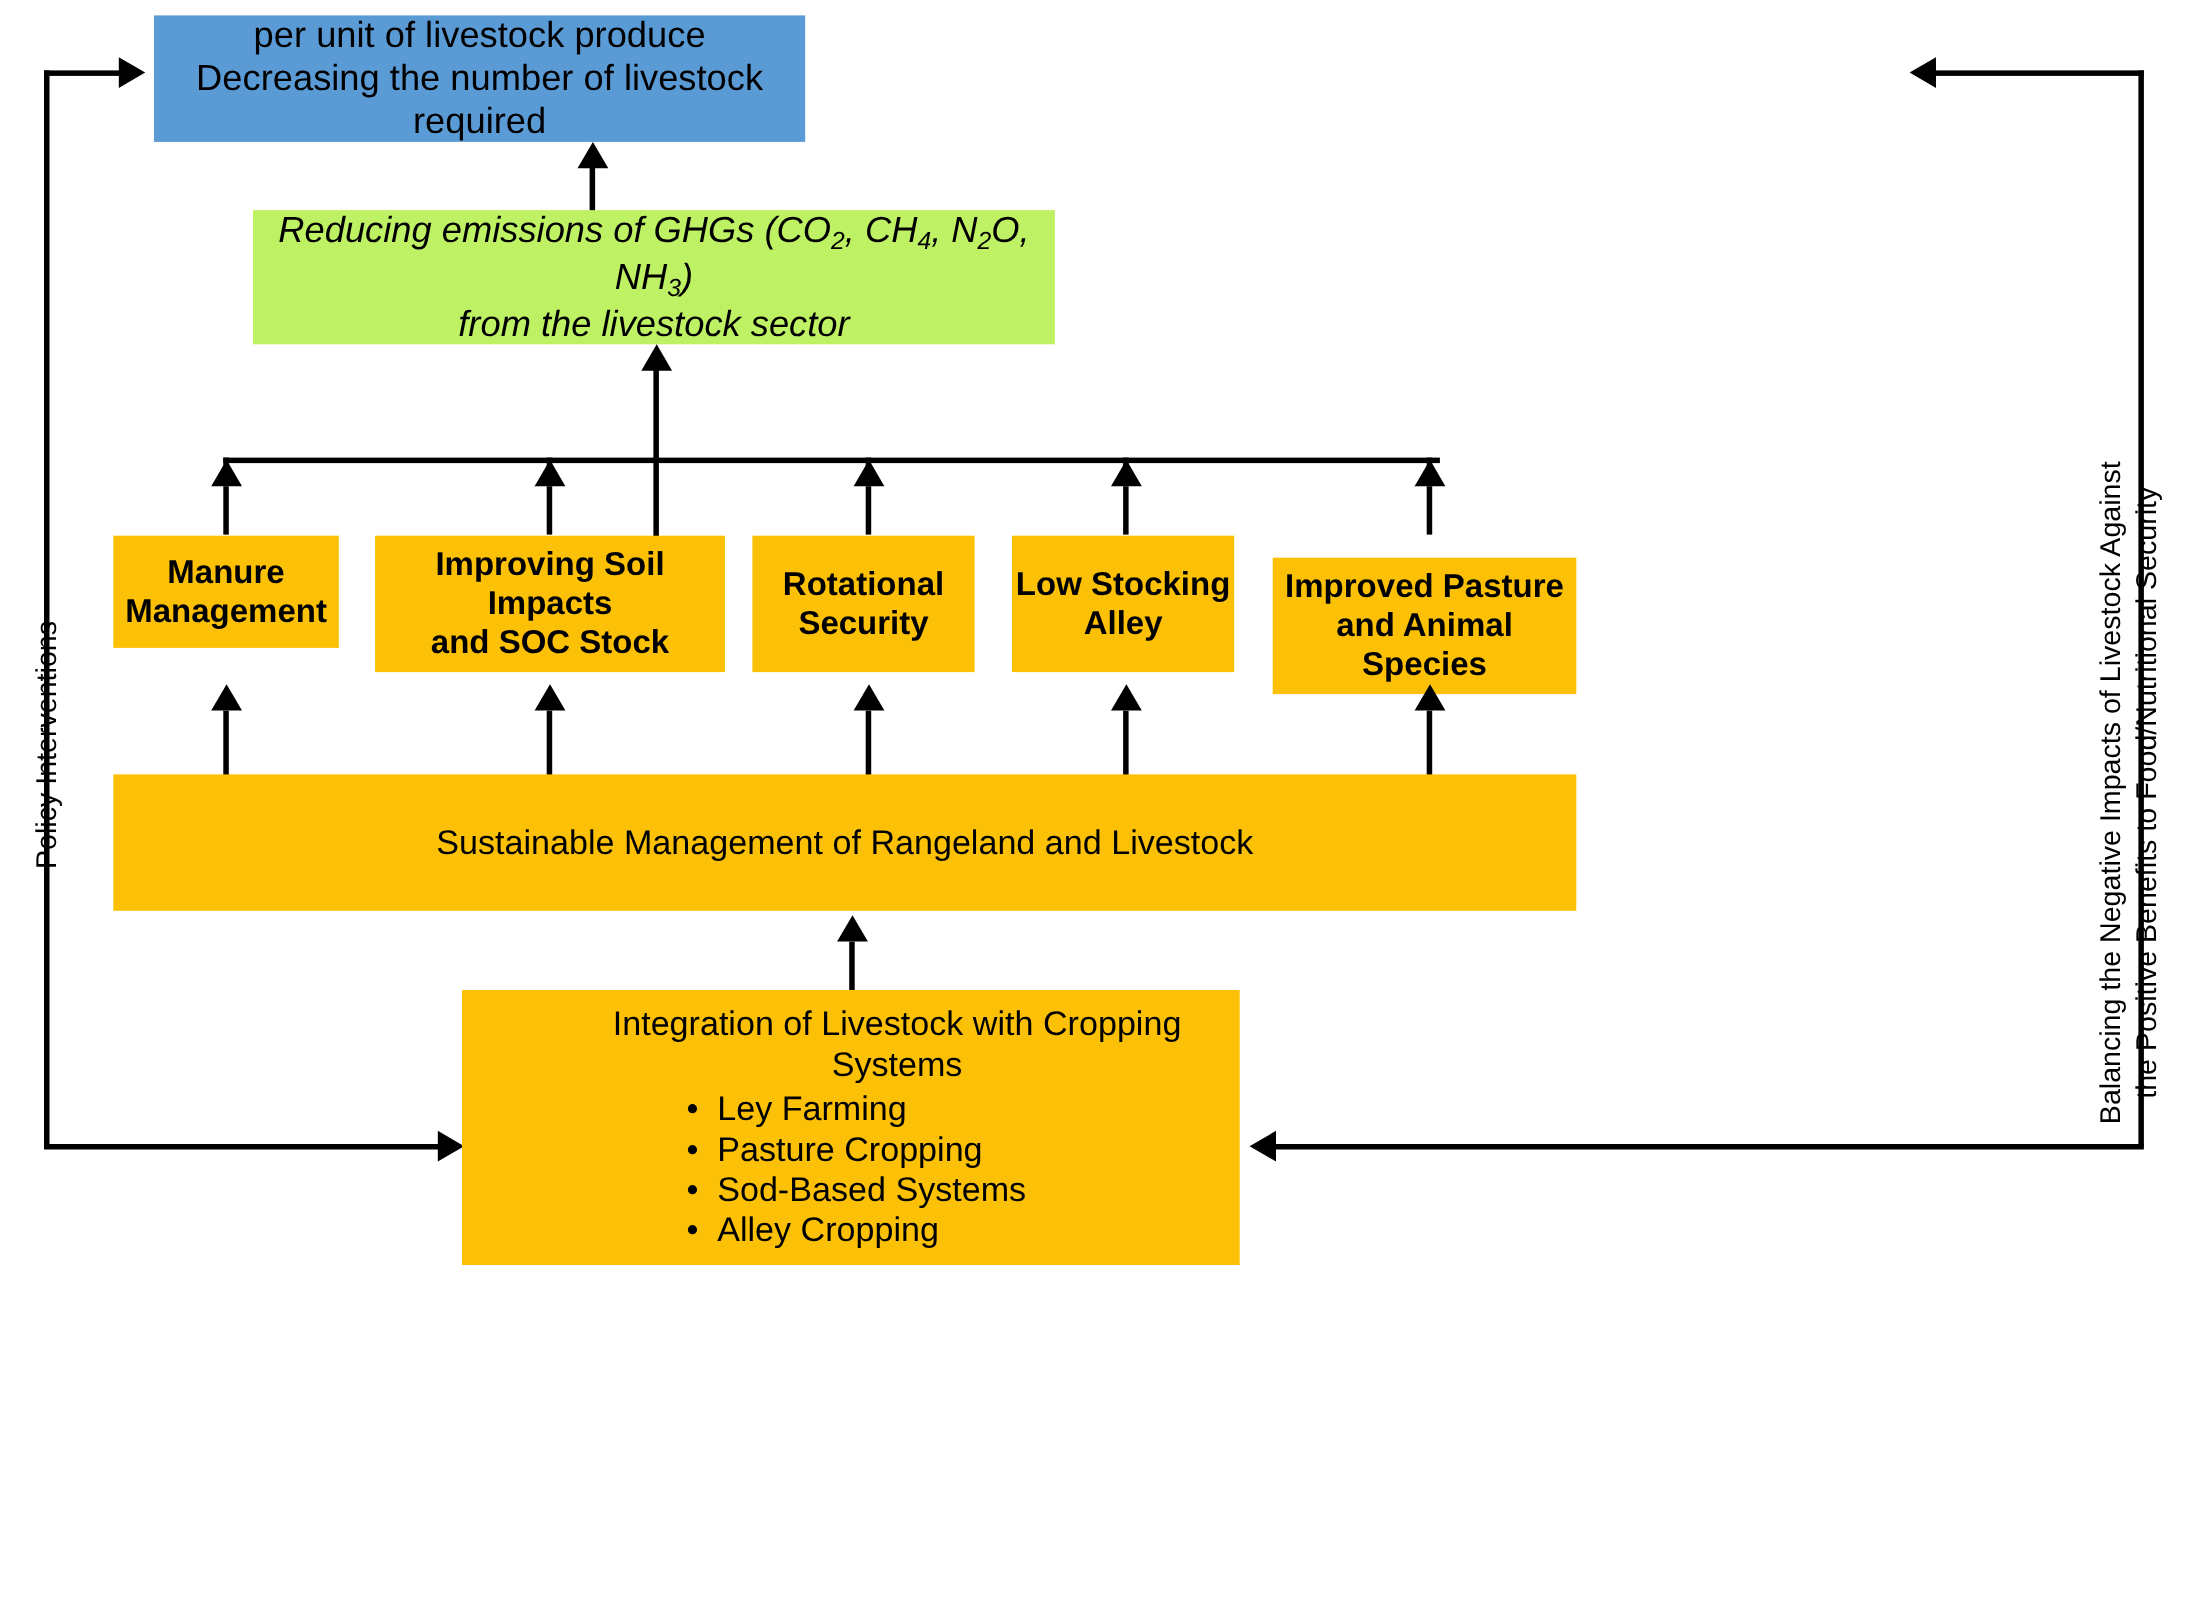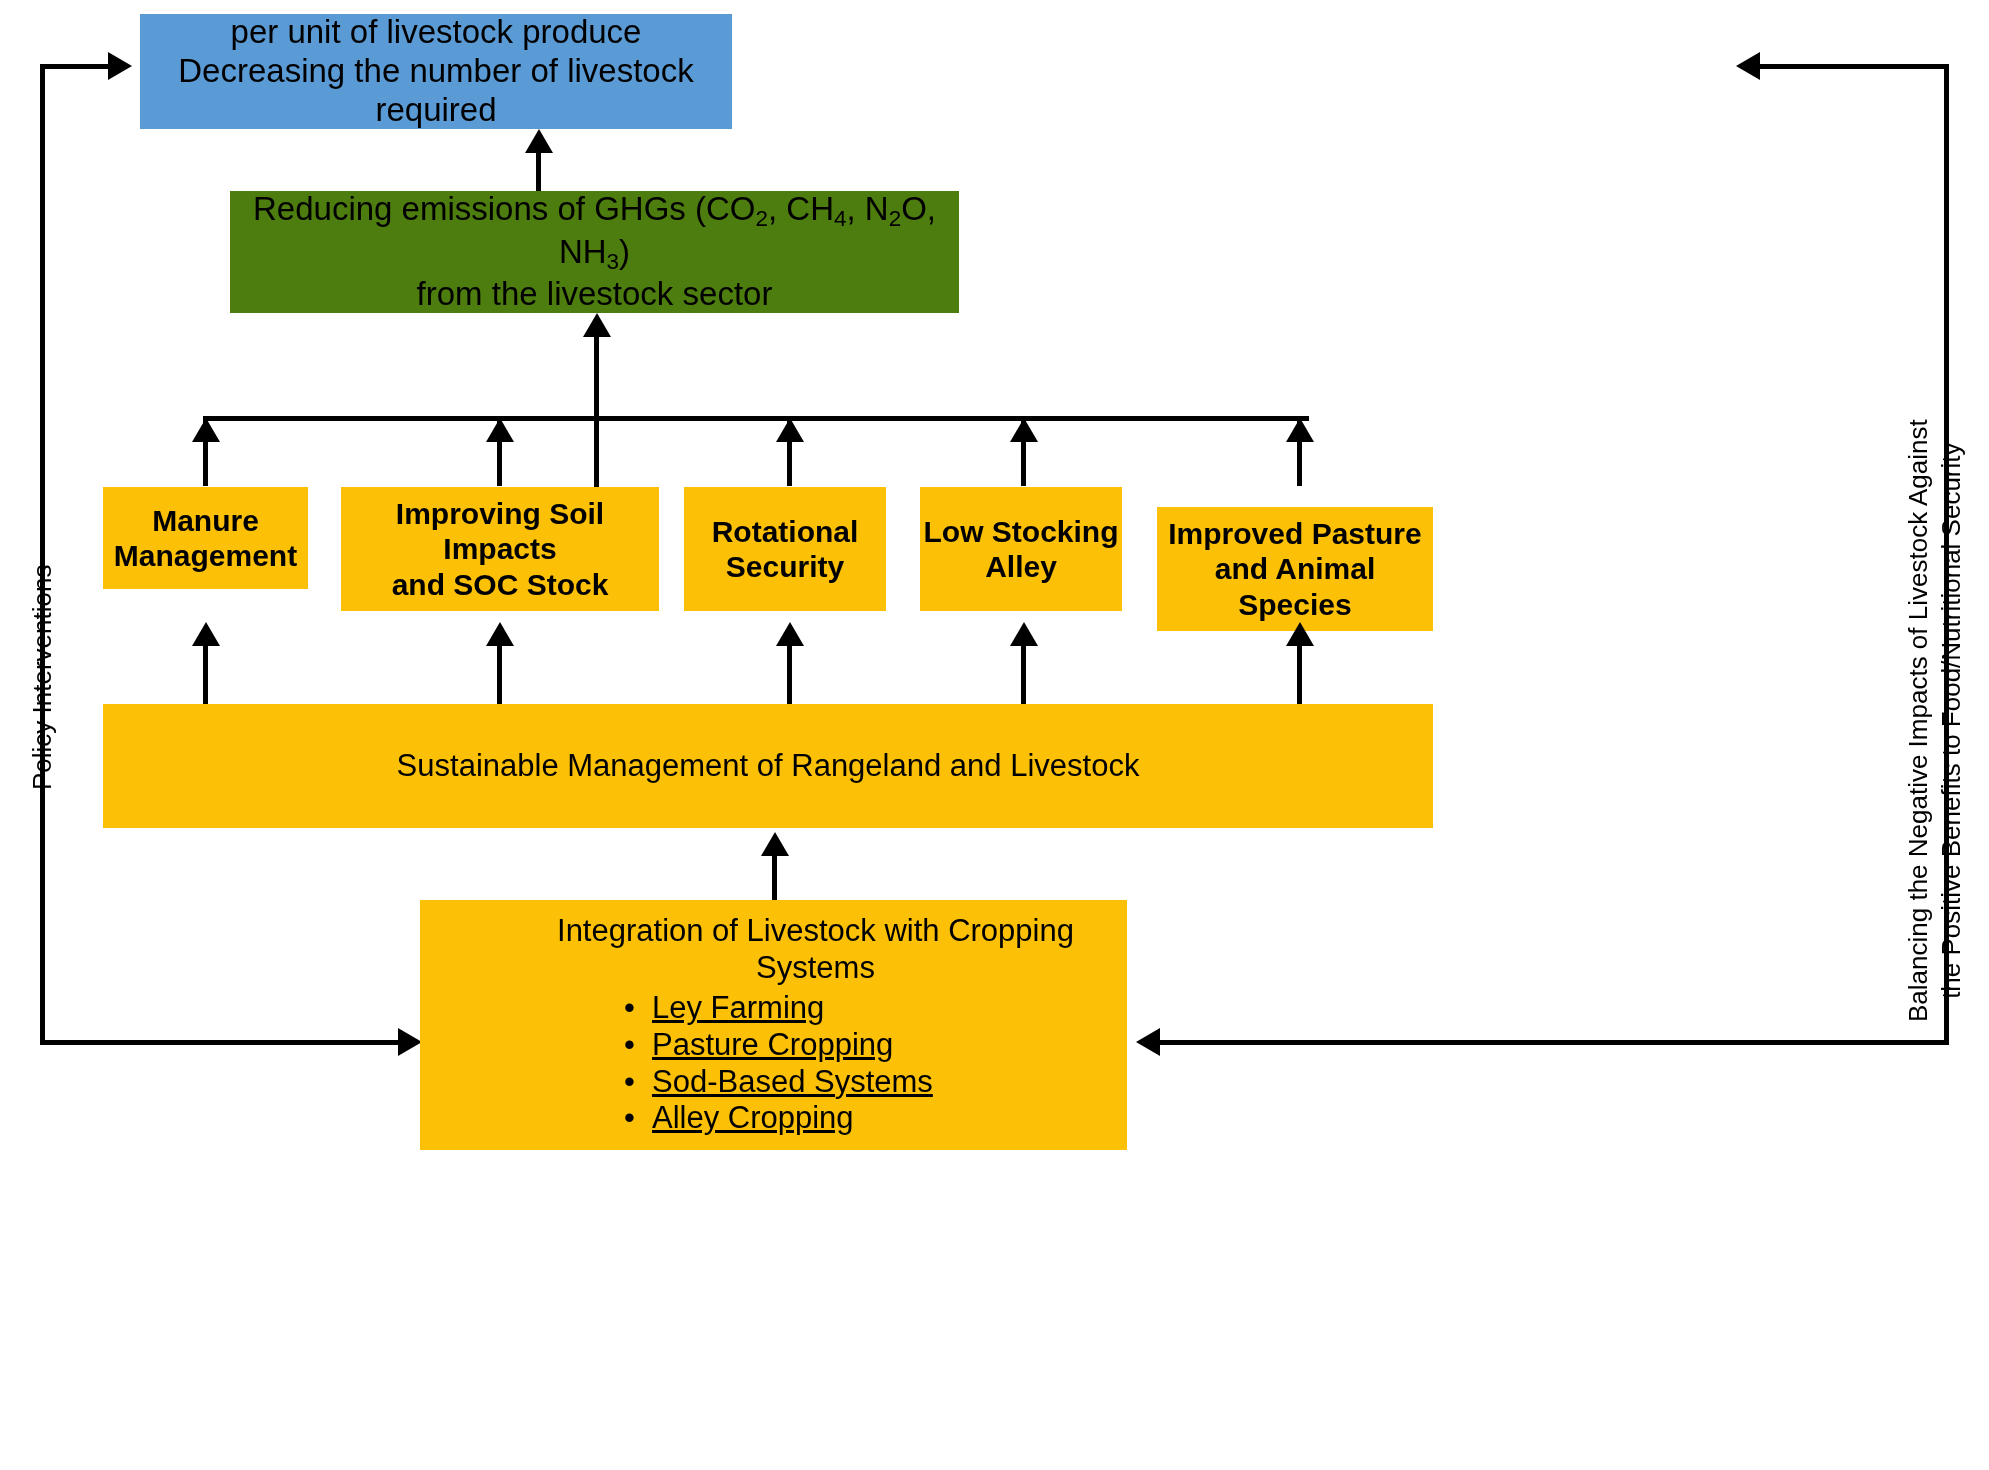--- a/index.html
+++ b/index.html
@@ -2,21 +2,21 @@
 <html><head>
 <meta charset="utf-8">
 <style>
   html,body{margin:0;padding:0;background:#ffffff;}
   body{font-family:"Liberation Sans","DejaVu Sans",sans-serif;}
   #stage{position:relative;width:1989px;height:1470px;background:#fff;overflow:hidden;}
 
   .box{position:absolute;box-sizing:border-box;display:flex;align-items:center;justify-content:center;
        text-align:center;color:#000;line-height:1.18;}
   .blue-dark{background:#5B9BD5;}
-  .blue-light{background:#4d7c0f;}
+  .blue-light{background:#bef264;font-style:italic;}
   .amber{background:#FCC006;}
 
   .b-title{font-size:33px;}
   .b-ghg{font-size:33px;}
   .b-small{font-size:30px;font-weight:bold;}
   .b-wide{font-size:31px;}
 
   sub{font-size:.68em;vertical-align:-0.28em;}
 
   
@@ -164,21 +164,21 @@
   <div class="box amber b-wide" style="left:103px;top:704px;width:1330px;height:124px;">
     <span>Sustainable Management of Rangeland and Livestock</span>
   </div>
 
   <div class="ln vline" style="left:772px;top:856px;height:44px;"></div>
   <div class="arrowhead ah-up" style="left:761px;top:832px;"></div>
 
   <div class="box amber" style="left:420px;top:900px;width:707px;height:250px;font-size:31px;">
     <div class="boxcol" style="align-items:flex-start;padding-left:84px;">
       <div class="bx-head" style="align-self:center;">Integration of Livestock with Cropping Systems</div>
-      <ul class="bullets" style="margin-left:120px;text-decoration:underline;">
+      <ul class="bullets" style="margin-left:120px;">
         <li>Ley Farming</li>
         <li>Pasture Cropping</li>
         <li>Sod-Based Systems</li>
         <li>Alley Cropping</li>
       </ul>
     </div>
   </div>
 
 </div>
 

